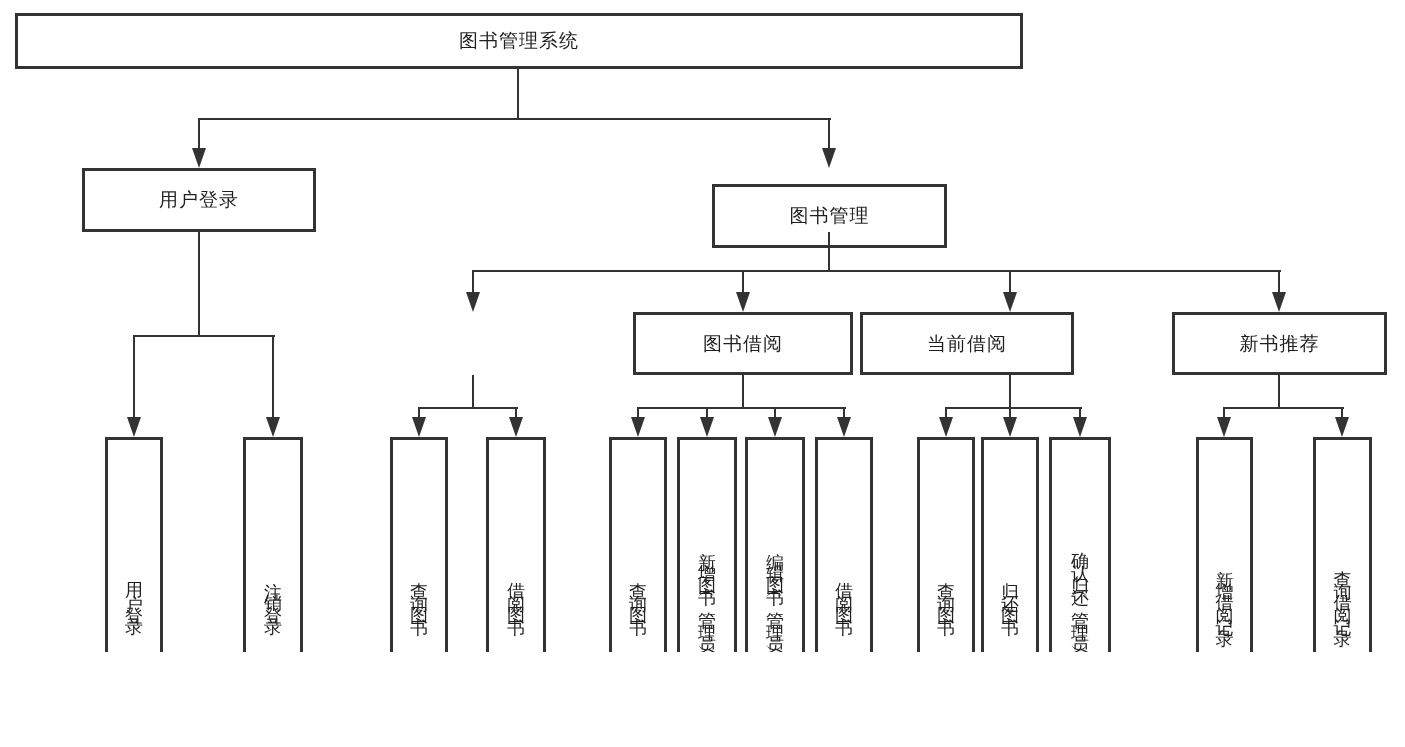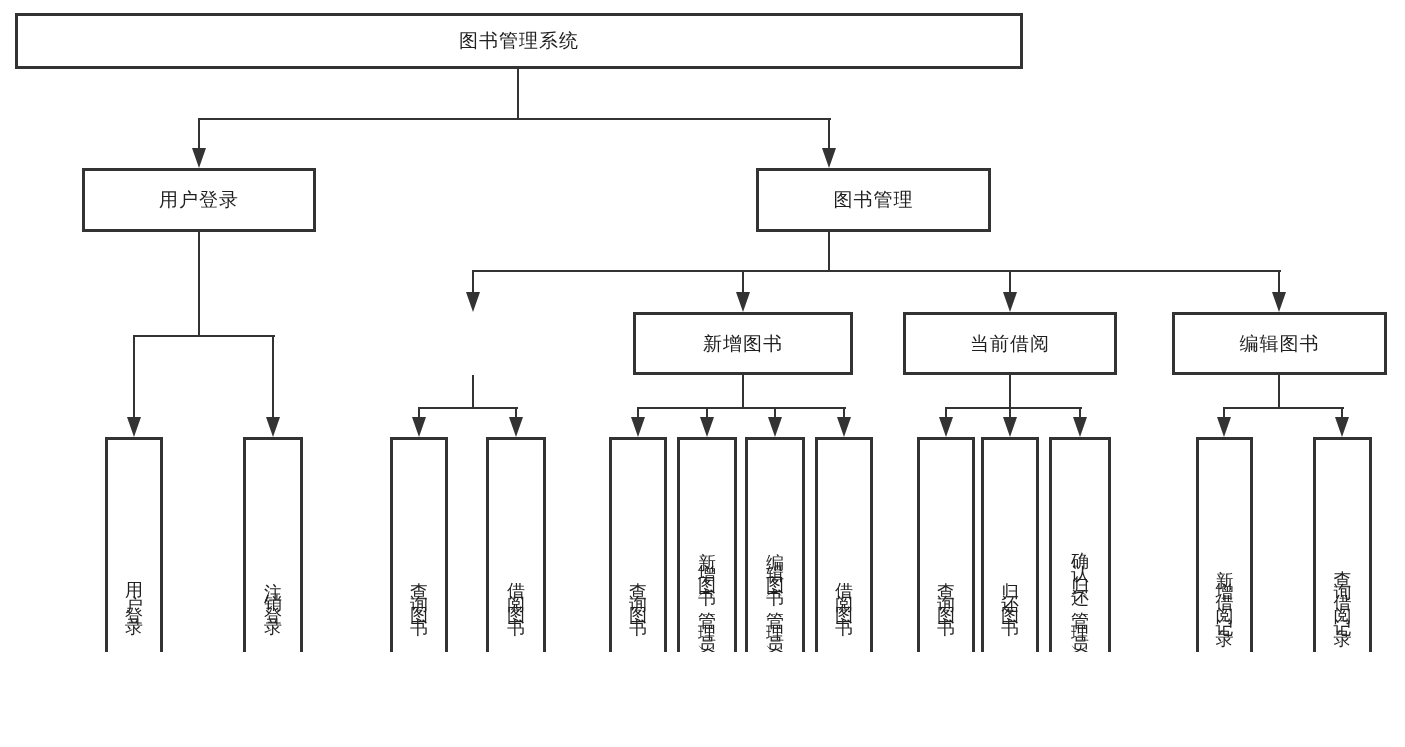--- a/index.html
+++ b/index.html
@@ -23,24 +23,24 @@
   }
   .vl,.hl{position:absolute;background:#333333;}
   .vl{width:2px;}
   .hl{height:2px;}
   .ah{position:absolute;width:0;height:0;
       border-left:7px solid transparent;border-right:7px solid transparent;
       border-top:20px solid #333333;}
   
   .b-root{left:15px;top:13px;width:1008px;height:56px;}
   .b-user{left:82px;top:168px;width:234px;height:64px;}
-  .b-mgmt{left:712px;top:168px;width:235px;height:64px;margin-left:44px;}
+  .b-mgmt{left:712px;top:184px;width:235px;height:64px;}
   .b-rec {left:363px;top:312px;width:220px;height:63px;}
   .b-bor {left:633px;top:312px;width:220px;height:63px;}
-  .b-cur {left:903px;top:312px;width:214px;height:63px;font-family:Liberation Mono, monospace;}
+  .b-cur {left:860px;top:312px;width:214px;height:63px;font-family:Liberation Mono, monospace;}
   .b-recd{left:1172px;top:312px;width:215px;height:63px;}
   .leaf{top:437px;height:298px;}
   .g1a{left:105px;width:58px;} .g1b{left:243px;width:60px;}
   .g2a{left:390px;width:58px;} .g2b{left:486px;width:60px;}
   .g3a{left:609px;width:58px;} .g3b{left:677px;width:60px;}
   .g3c{left:745px;width:60px;} .g3d{left:815px;width:58px;}
   .g4a{left:917px;width:58px;} .g4b{left:981px;width:58px;} .g4c{left:1049px;width:62px;}
   .g5a{left:1196px;width:57px;} .g5b{left:1313px;width:59px;}
   
   .vl0{left:517px;top:69px;height:51px;}
@@ -91,23 +91,23 @@
 </head>
 <body>
 
 <div id="canvas">
 
   <div class="box b-root">图书管理系统</div>
 
   <div class="box b-user">用户登录</div>
   <div class="box b-mgmt">图书管理</div>
 
-  <div class="box b-bor">新增图书</div>
+  <div class="box b-bor">图书借阅</div>
   <div class="box b-cur">当前借阅</div>
-  <div class="box b-recd">编辑图书</div>
+  <div class="box b-recd">新书推荐</div>
 
   <div class="leaf g1a">
     <span class="vtext">用户登录</span>
     </div>
   <div class="leaf g1b">
     <span class="vtext">注销登录</span>
     </div>
 
   <div class="leaf g2a">
     <span class="vtext">查询图书</span>

